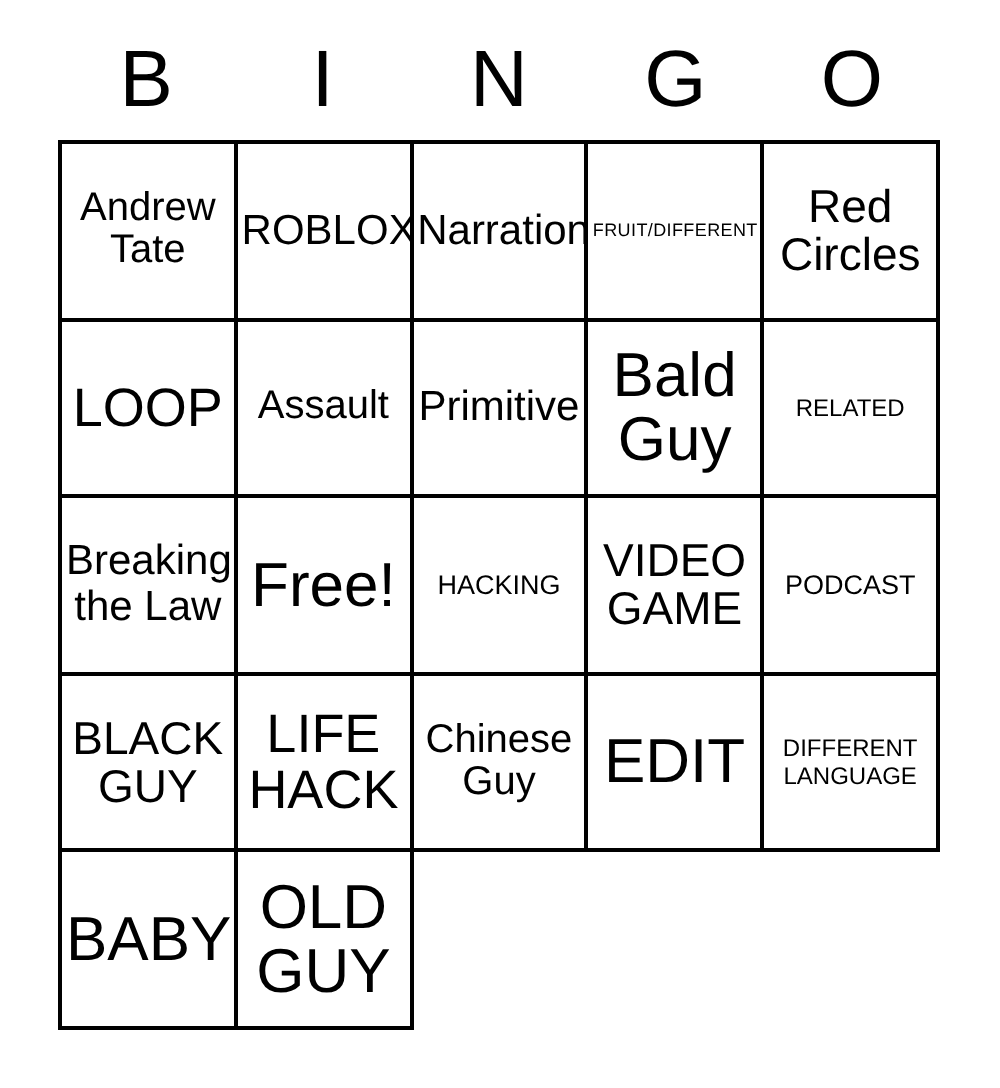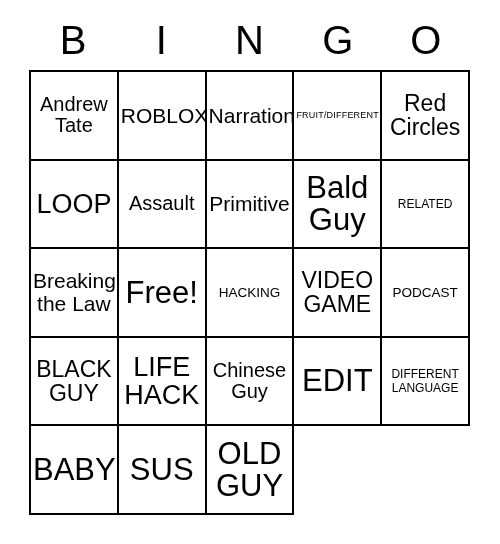--- a/index.html
+++ b/index.html
@@ -172,21 +172,18 @@
         <span class="cell-text">EDIT</span>
       </div>
       <div class="cell sz-xs">
         <span class="cell-text">DIFFERENT
 LANGUAGE</span>
       </div>
       <div class="cell sz-xxl">
         <span class="cell-text">BABY</span>
       </div>
       <div class="cell sz-xxl">
-        <span class="cell-text">SUS</span>
-      </div>
-      <div class="cell sz-xxl">
         <span class="cell-text">OLD
 GUY</span>
       </div>
     </div>
 
 </div>
 
 </body></html>

